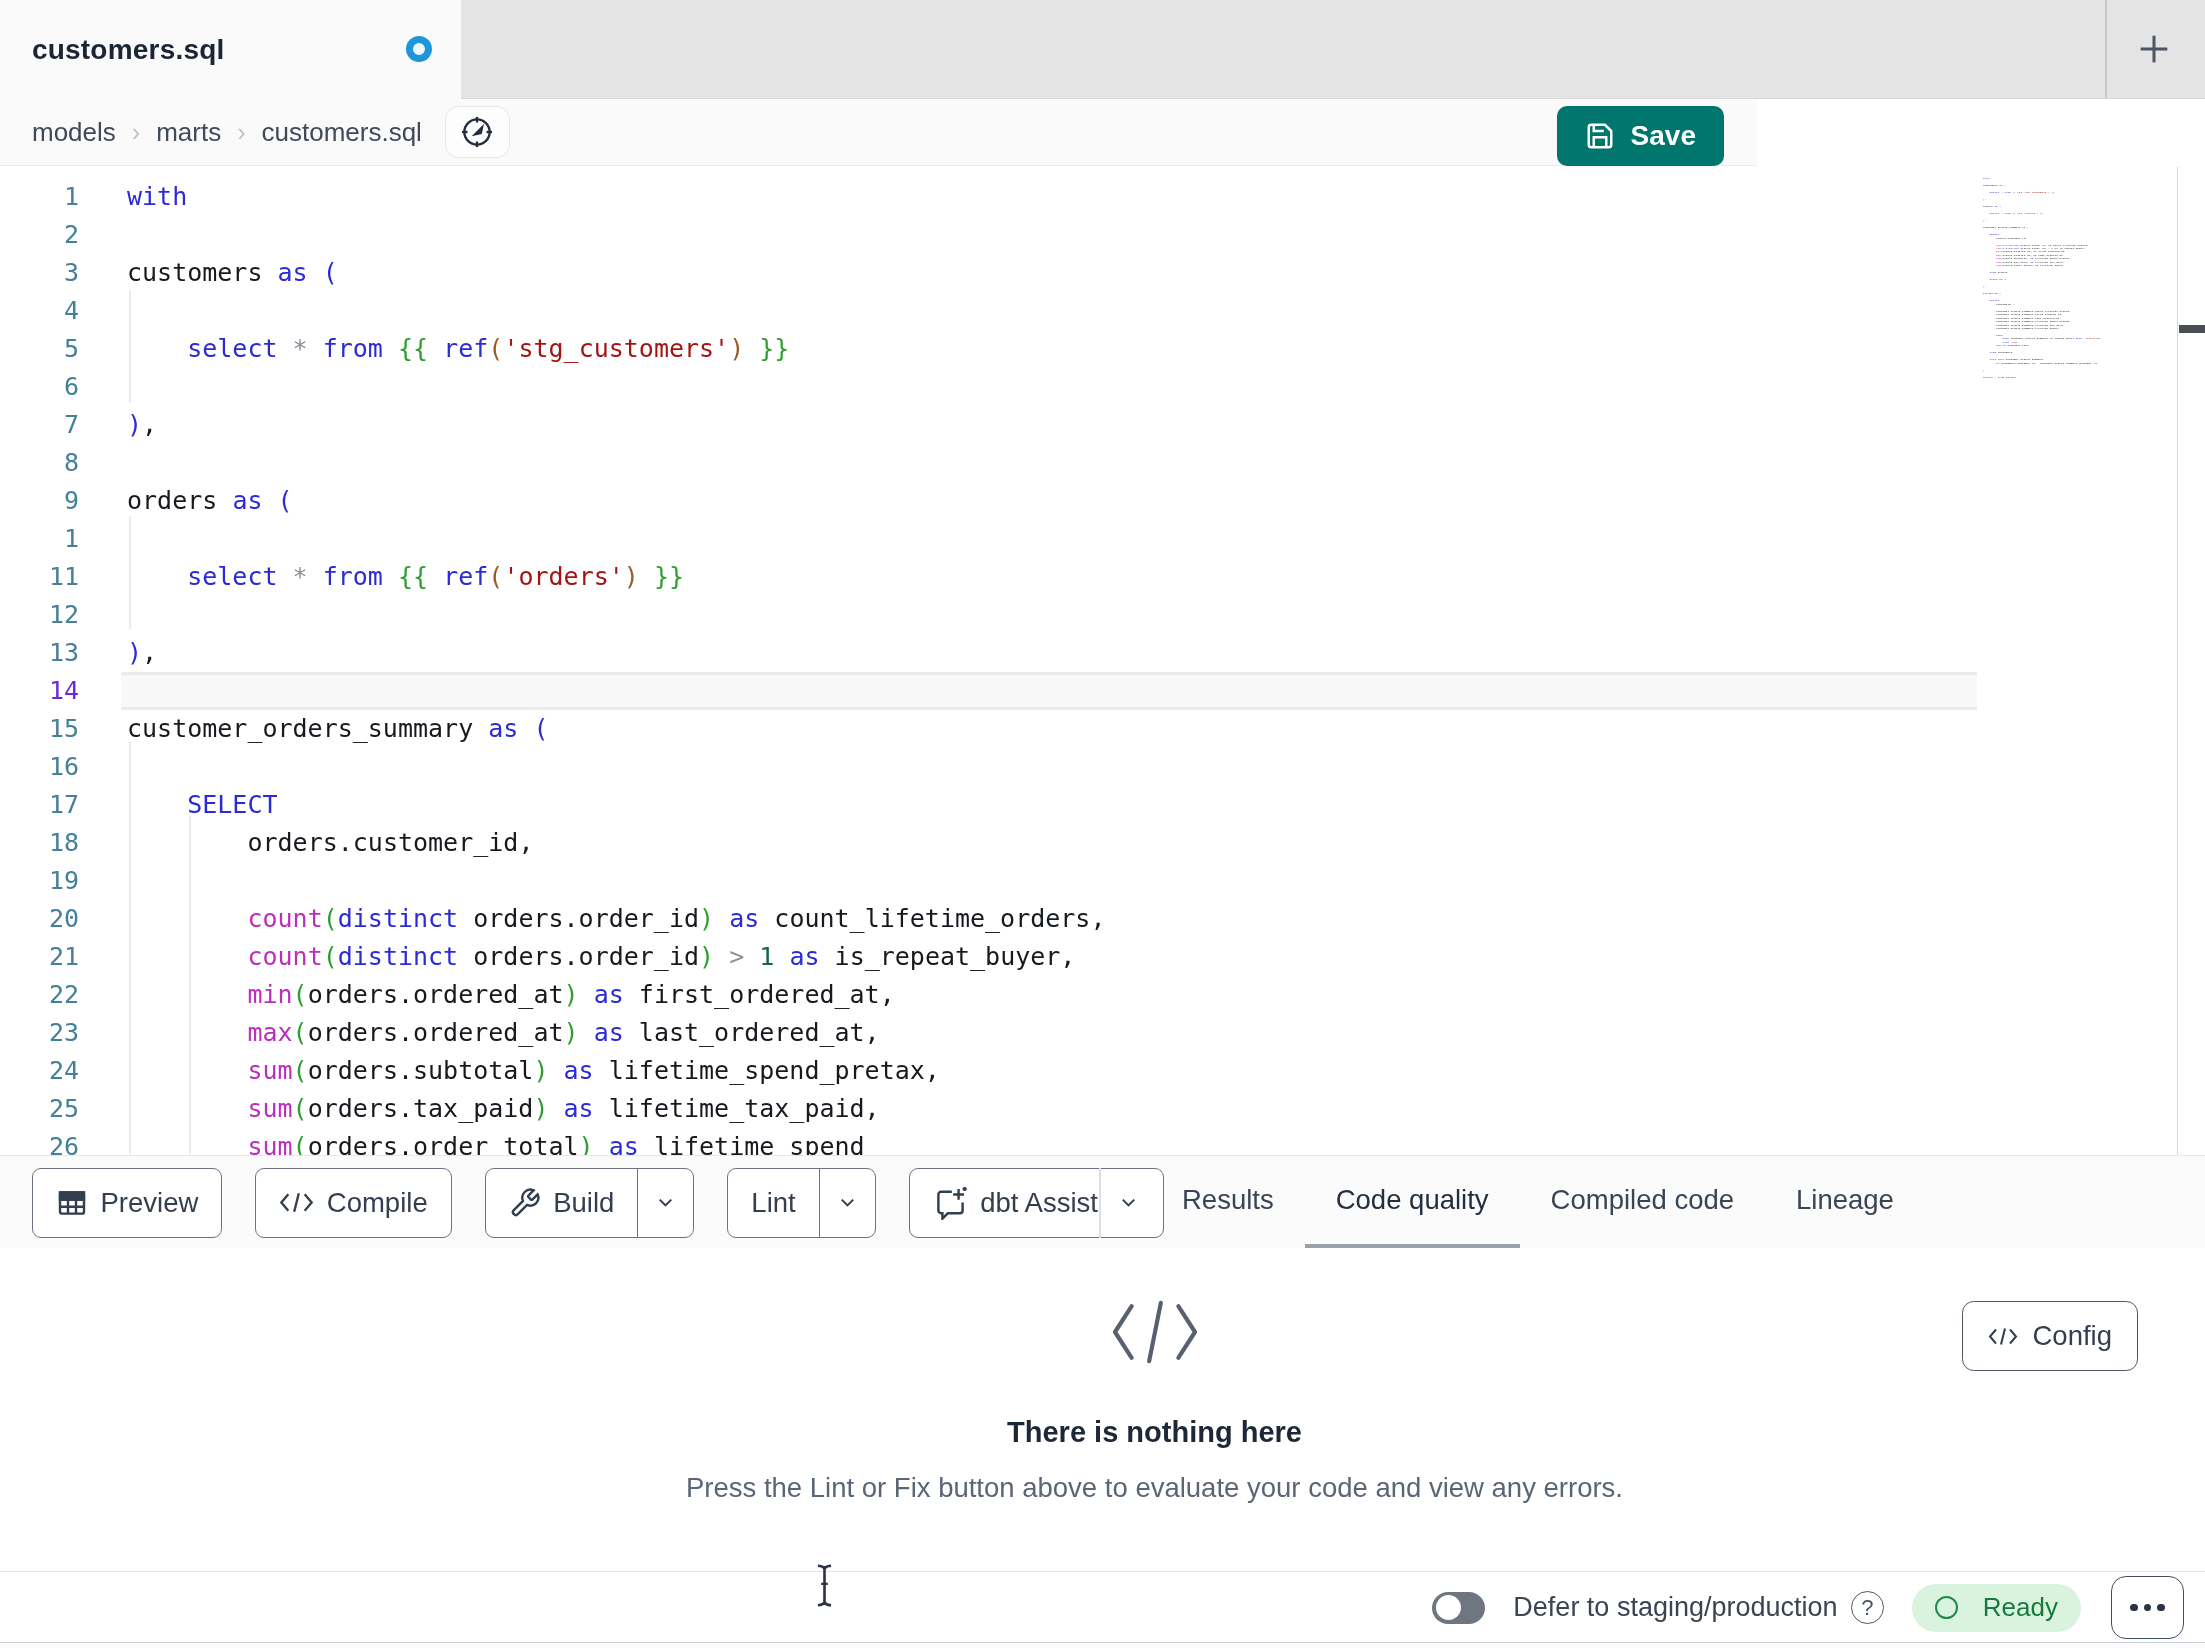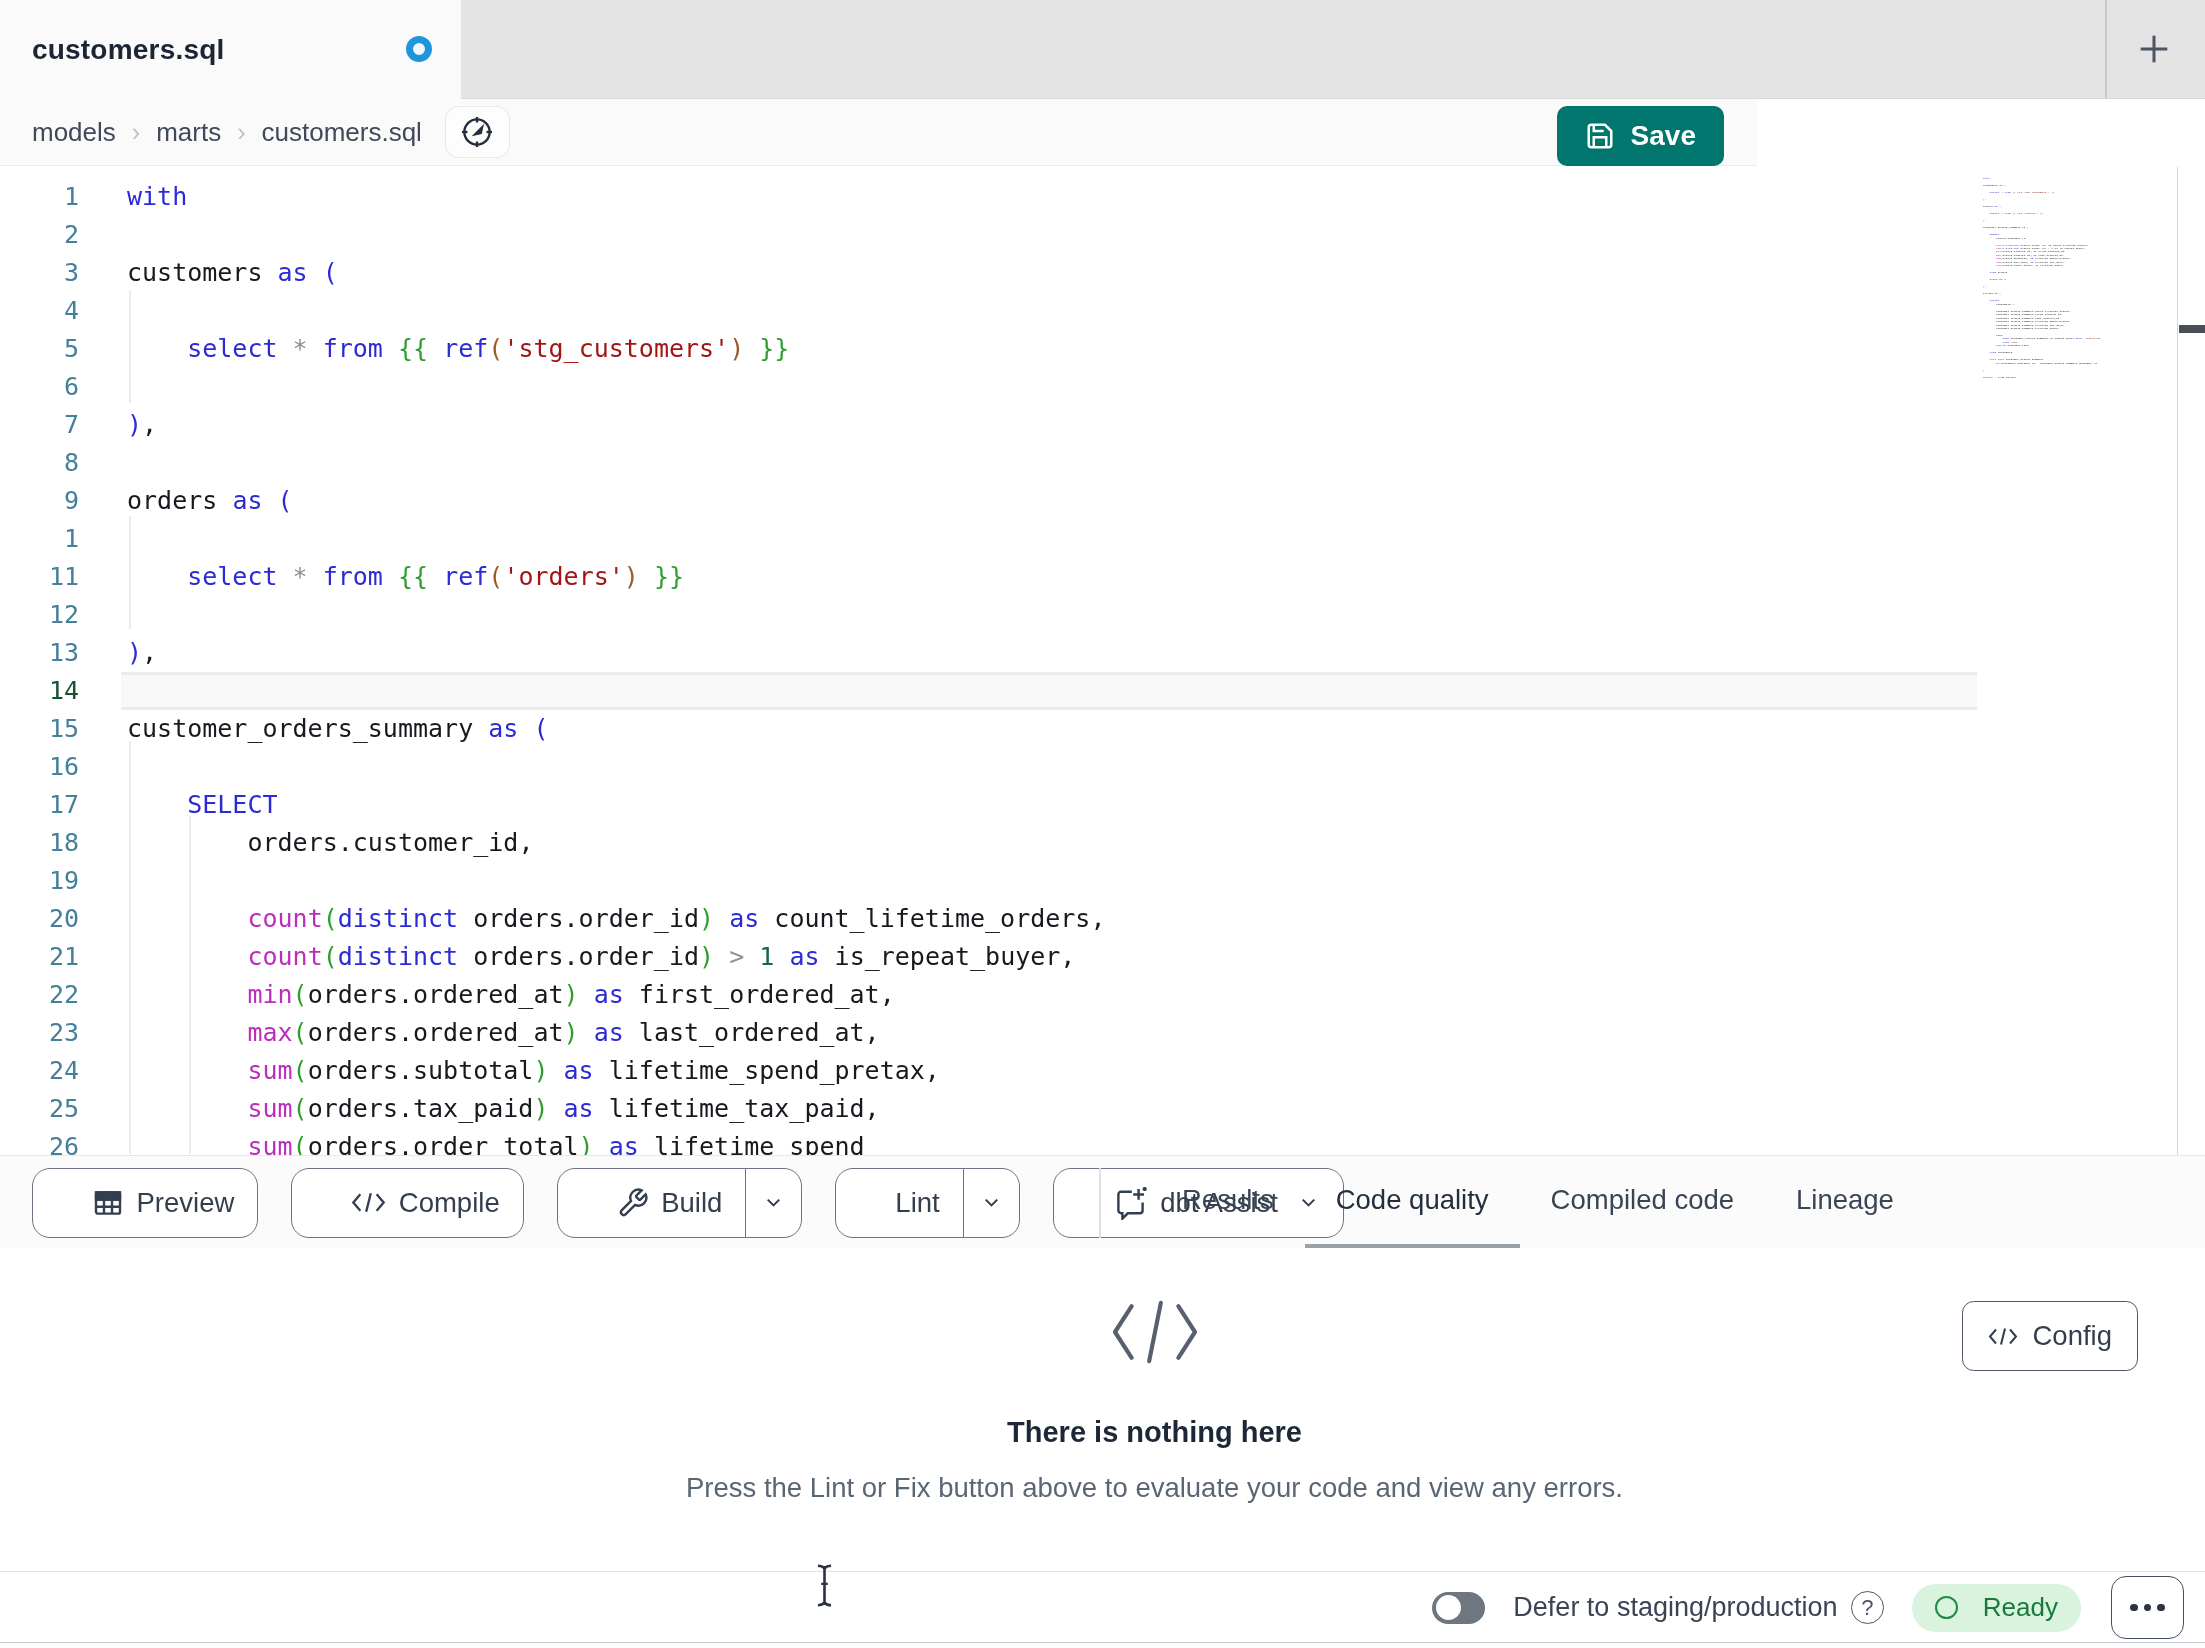--- a/index.html
+++ b/index.html
@@ -22,34 +22,34 @@
   .compass-btn{margin-left:23px;width:63px;height:50px;border:1.7px solid #e6e8eb;border-radius:13.3px;background:#fdfdfd;display:flex;align-items:center;justify-content:center;cursor:pointer;color:#242e3d;}
   .save-btn{position:absolute;right:33px;top:6.7px;height:60px;padding:0 28px;border:none;border-radius:10px;background:#00766e;color:#ffffff;display:flex;align-items:center;gap:16px;font-size:28px;font-weight:600;font-family:"Liberation Sans",sans-serif;cursor:pointer;}
 
   
   .editor{position:absolute;left:0;top:167px;width:2205px;height:988px;background:#ffffff;cursor:text;overflow:hidden;}
   .code-lines{position:absolute;left:0;top:11px;width:2205px;}
   .cl{position:relative;height:38px;display:flex;white-space:pre;}
   .ln{position:relative;z-index:2;width:79px;flex:0 0 79px;text-align:right;font-family:"DejaVu Sans Mono",monospace;font-size:25px;line-height:38px;color:#44809a;user-select:none;}
   .cc{position:relative;z-index:2;padding-left:48px;font-family:"DejaVu Sans Mono",monospace;font-size:25px;line-height:38px;color:#16191d;}
   .cl.active::after{content:"";position:absolute;left:121px;right:228px;top:0;bottom:0;background:#f8f8f8;border-top:3.3px solid #ebebeb;border-bottom:3.3px solid #ebebeb;box-sizing:border-box;z-index:1;pointer-events:none;}
-  .cl.active .ln{color:#14532d;}
+  .cl.active .ln{color:#6d28d9;}
   .tk-kw{color:#2b2bd5;} .tk-fn{color:#bb2dbb;} .tk-str{color:#a31515;}
   .tk-num{color:#116644;} .tk-op{color:#8a919b;} .tk-id{color:#16191d;}
   .tk-b1{color:#2b2bd5;} .tk-b2{color:#2f9e2f;} .tk-b3{color:#9c5a28;}
   .guide{position:absolute;width:1.7px;background:#ececec;z-index:0;}
   .minimap{position:absolute;left:1983px;top:10px;width:193px;height:967px;overflow:hidden;cursor:pointer;}
   .minimap pre{margin:0;font-family:"DejaVu Sans Mono",monospace;font-size:25px;line-height:38px;transform:scale(0.108,0.0915);transform-origin:0 0;}
   .scroll-track{position:absolute;left:2177px;top:0;width:0.8px;height:988px;background:#d8d8d8;}
   .scroll-thumb{position:absolute;left:2179px;top:158px;width:27px;height:7.5px;background:#4a4f55;cursor:pointer;}
 
   
   .actionbar{position:absolute;left:0;top:1155px;width:2205px;height:93px;background:#fbfbfb;border-top:0.8px solid #e8e8e8;box-sizing:border-box;}
   .btn-row{position:absolute;left:32px;top:0;height:93px;display:flex;align-items:center;gap:33px;}
-  .tb-btn{display:flex;align-items:stretch;height:70px;background:#ffffff;border:1.7px solid #6b7380;border-radius:18px;box-sizing:border-box;color:#333e4e;font-size:27.5px;font-weight:500;cursor:pointer;overflow:hidden;padding-left:36px;}
+  .tb-btn{display:flex;align-items:stretch;height:70px;background:#ffffff;border:1.7px solid #6b7380;border-radius:9px;box-sizing:border-box;color:#333e4e;font-size:27.5px;font-weight:500;cursor:pointer;overflow:hidden;}
   .tb-main{display:flex;align-items:center;gap:12.5px;padding:0 23px;}
   .tb-caret{display:flex;align-items:center;justify-content:center;width:55px;border-left:1.7px solid #6b7380;cursor:pointer;}
   .bar-vdiv{position:absolute;left:1099px;top:11.7px;width:1.7px;height:70px;background:#dcdfe3;}
   .tab-row{position:absolute;left:1151px;top:0;height:93px;display:flex;}
   .ptab{display:flex;align-items:center;padding:0 31px;font-size:27.5px;color:#3a4554;cursor:pointer;box-sizing:border-box;height:93px;border-bottom:5px solid transparent;}
   .ptab.active{color:#232e3e;font-weight:500;border-bottom:5px solid #9aa1a8;}
 
   
   .panel{position:absolute;left:0;top:1248px;width:2205px;height:323px;background:#ffffff;}
   .empty{position:absolute;left:8px;top:0;width:2205px;display:flex;flex-direction:column;align-items:center;margin-left:44px;}

